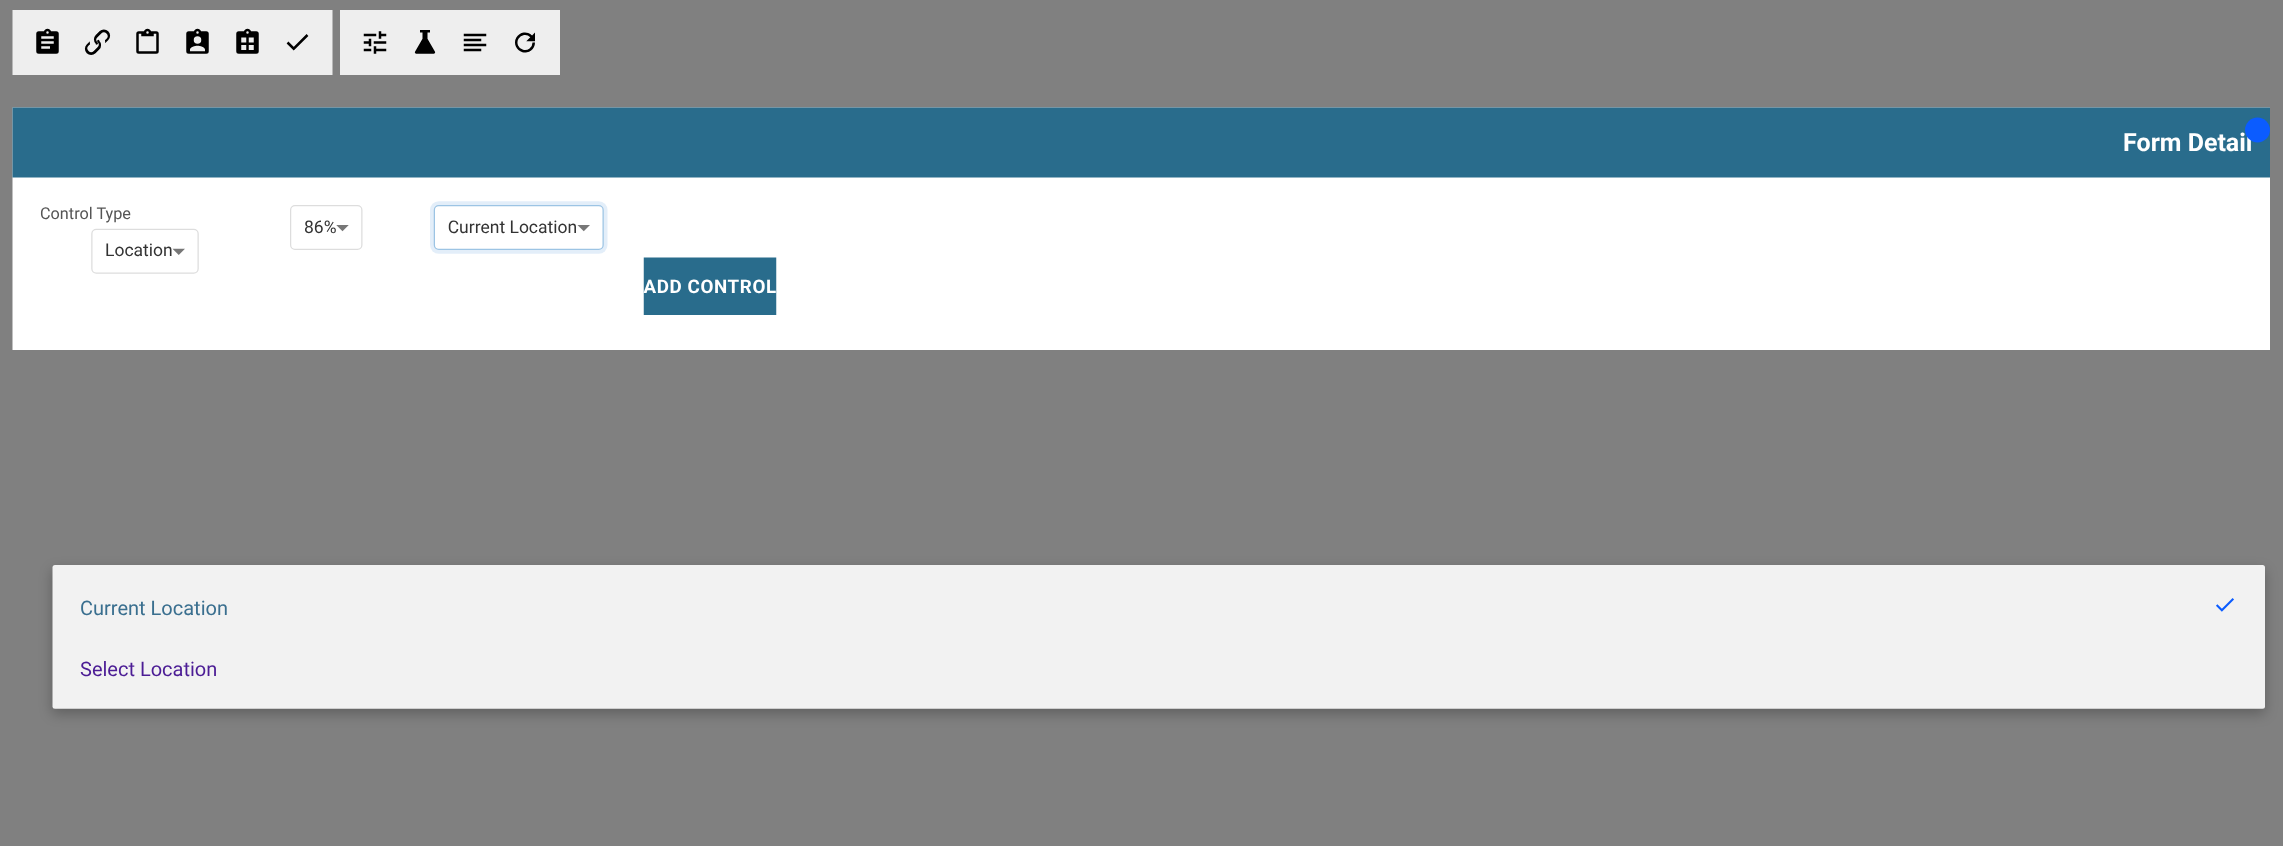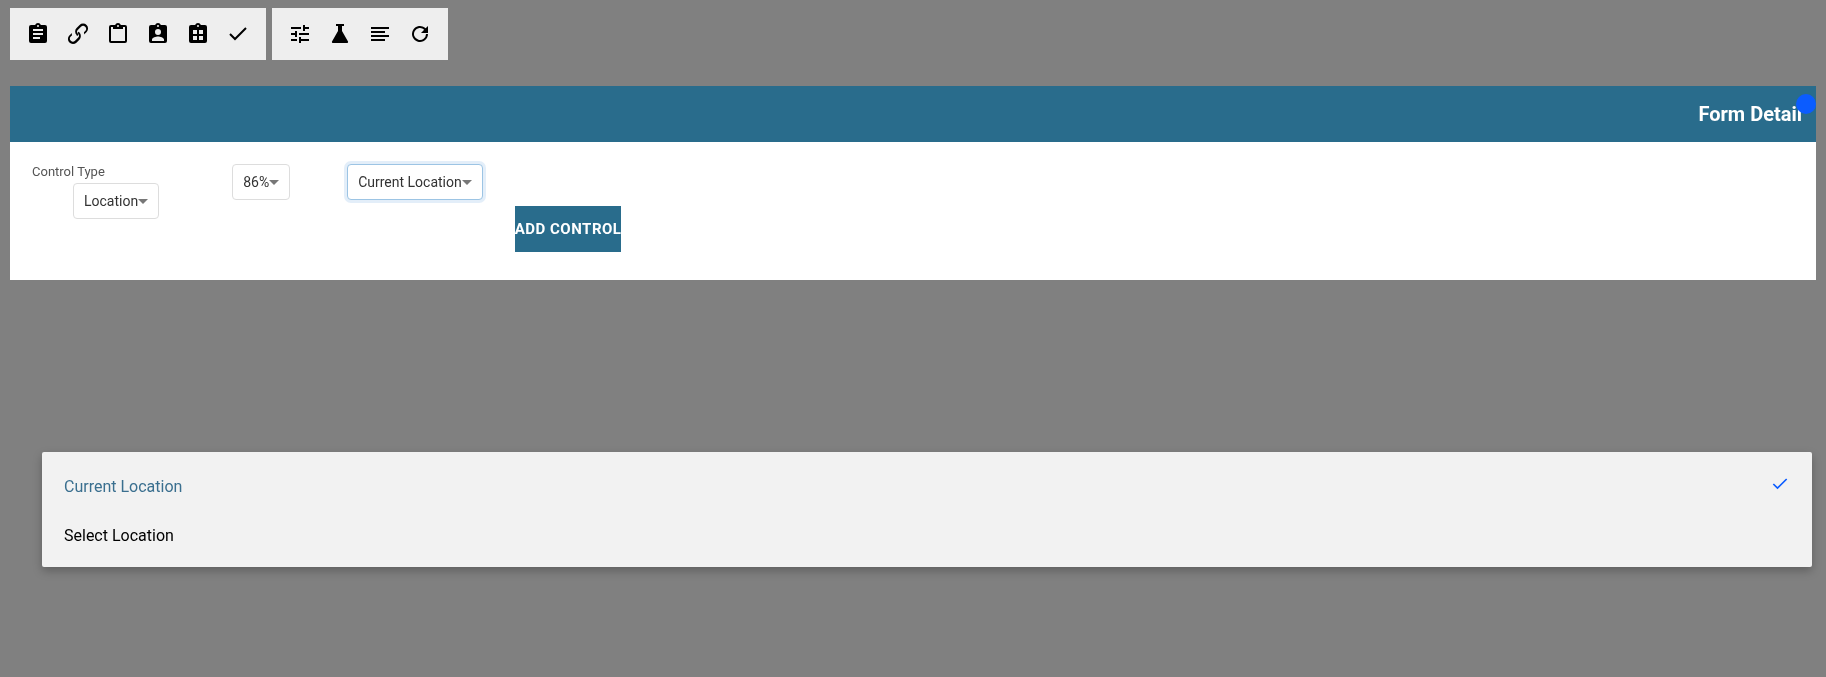--- a/index.html
+++ b/index.html
@@ -100,21 +100,21 @@
     border-radius: 2px;
     box-shadow: 0 4px 10px rgba(0,0,0,0.25);
     z-index: 10;
     display: flex;
     flex-direction: column;
     padding: 8px 0;
   }
   .dropdown-item {
     padding: 14px 22px;
     font-size: 16px;
-    color: #000000;
+    color: #4c1d95;
     cursor: pointer;
     display: flex;
     align-items: center;
     justify-content: space-between;
   }
   .dropdown-item.selected { color: #3a6f8f; }
   .dropdown-item .check {
     color: #0b5cff;
   }
   .add-btn {

